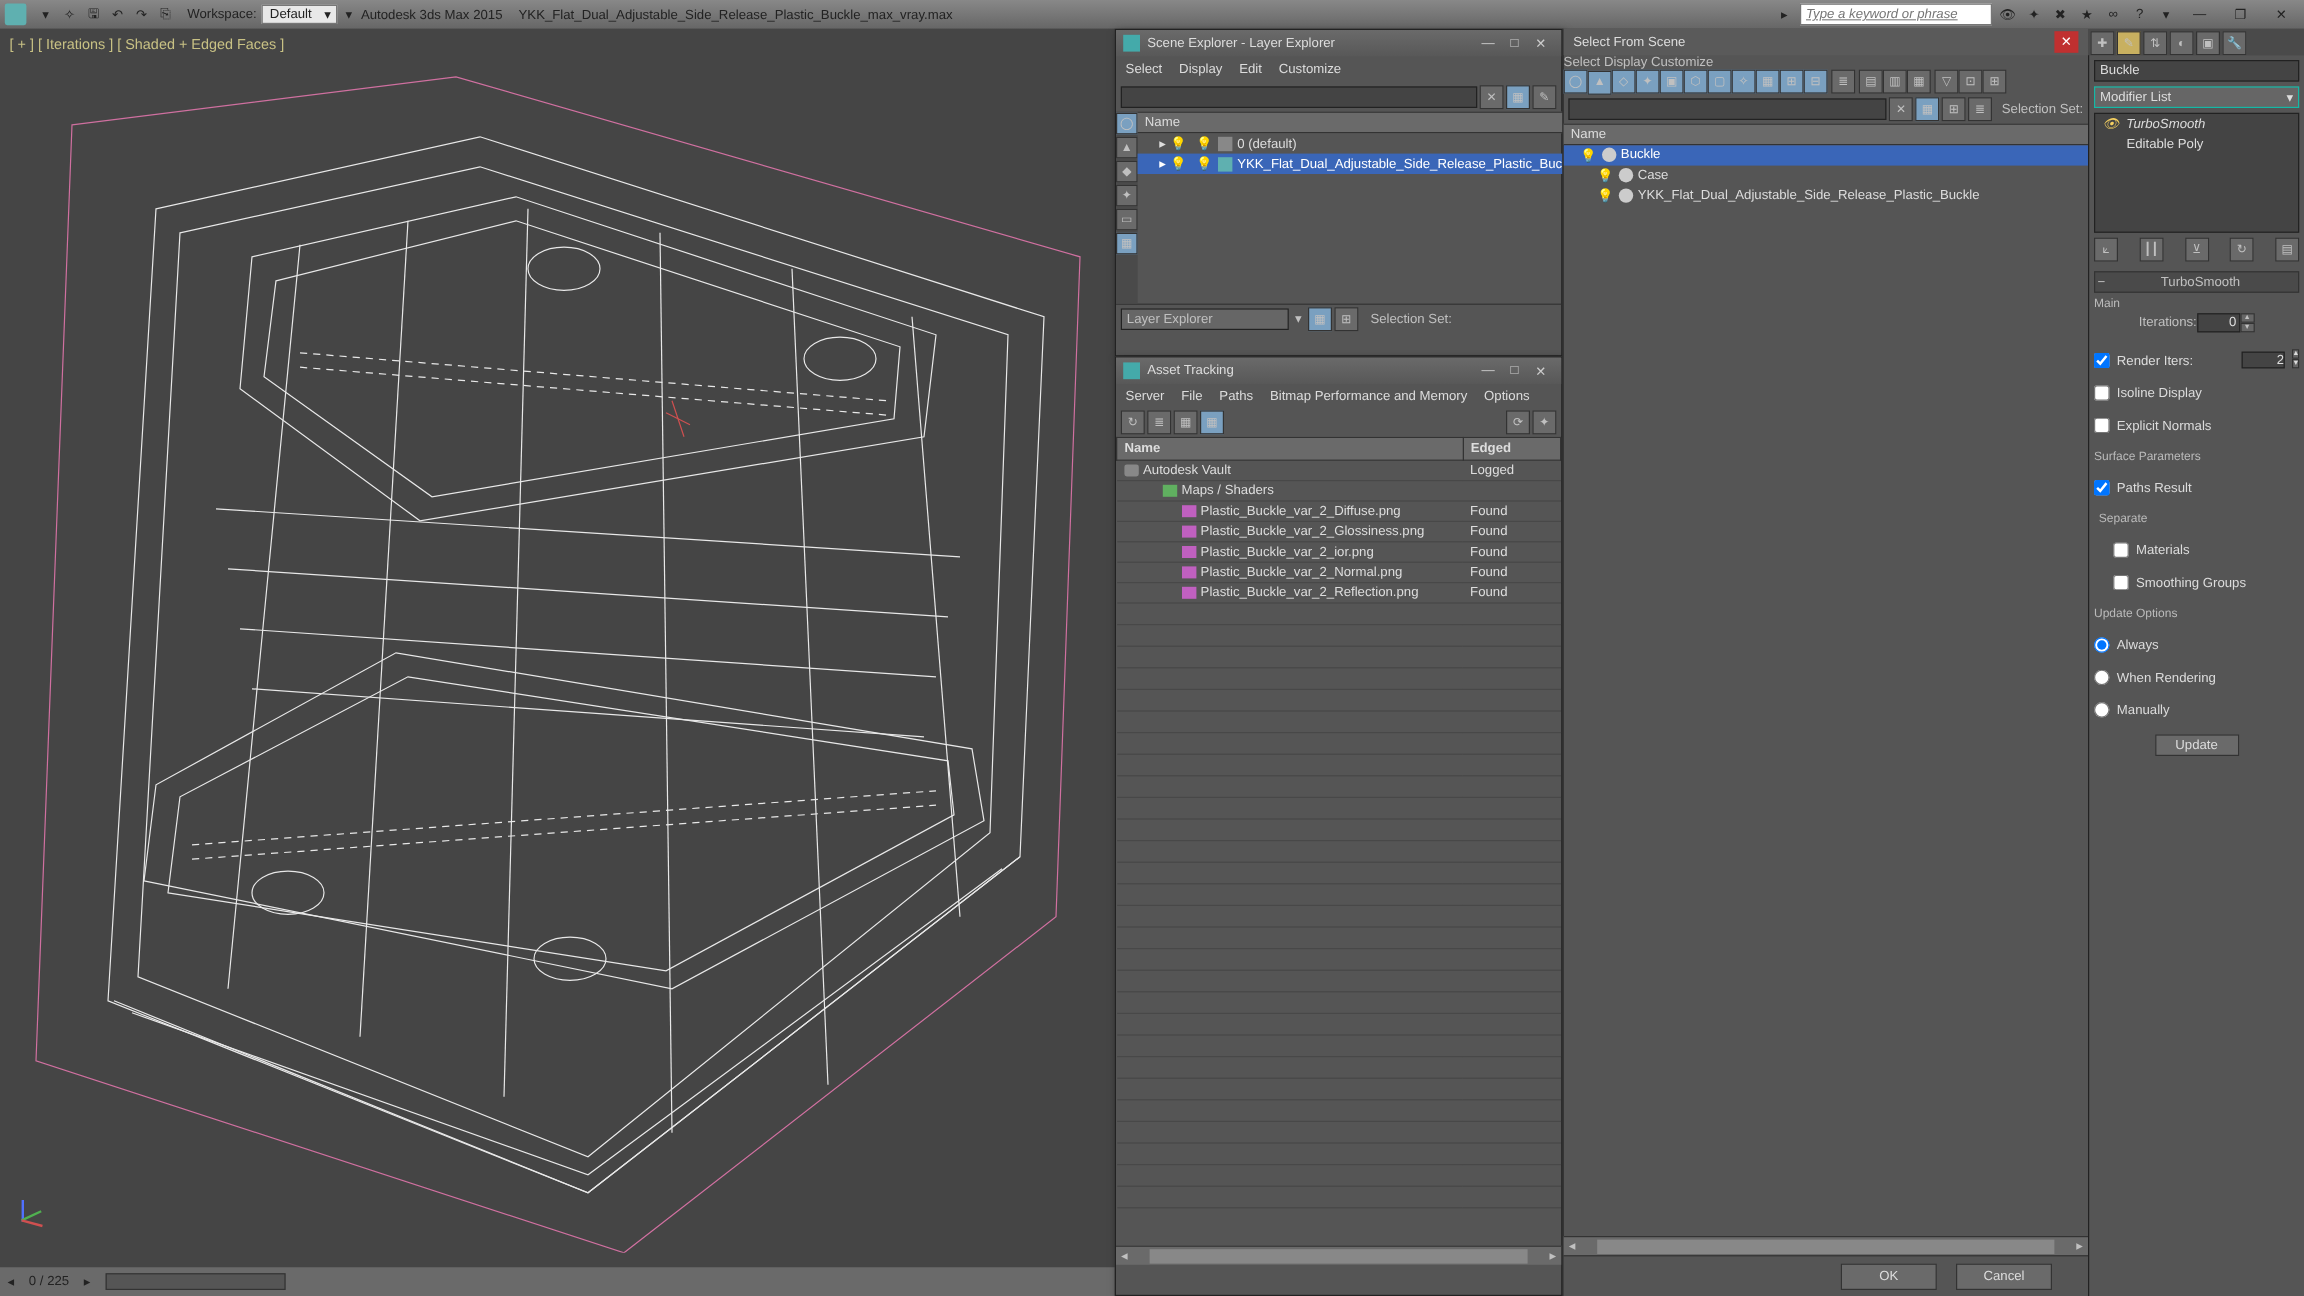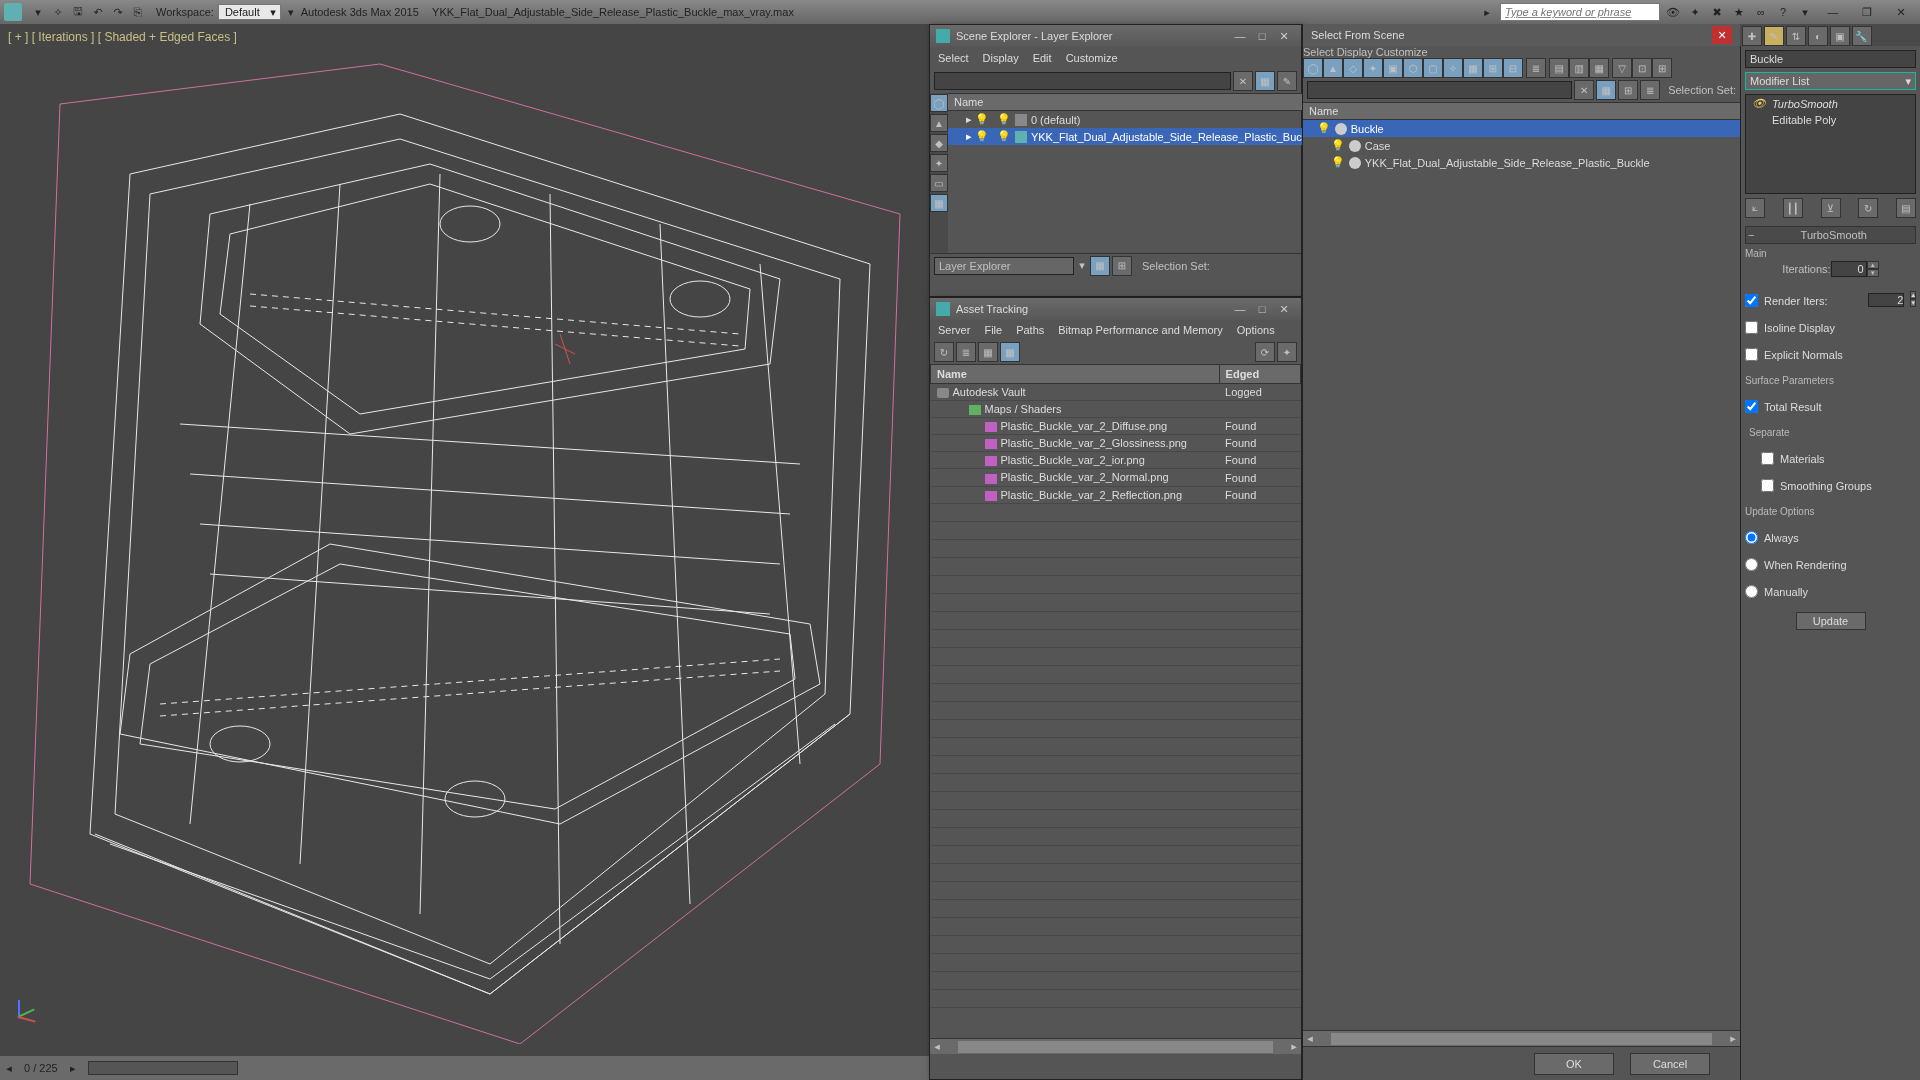--- a/index.html
+++ b/index.html
@@ -553,21 +553,21 @@
       <span>Isoline Display</span>
     </label>
   <label>
       <input type="checkbox" style="">
       <span>Explicit Normals</span>
     </label>
 
   <div class="grouptitle">Surface Parameters</div>
   <label>
       <input type="checkbox" checked="" style="">
-      <span>Total Result</span>
+      <span>Paths Result</span>
     </label>
   <div class="grouptitle" style="margin-left:4px">Separate</div>
   <label style="margin-left:16px">
       <input type="checkbox" style="">
       <span>Materials</span>
     </label>
   <label style="margin-left:16px">
       <input type="checkbox" style="">
       <span>Smoothing Groups</span>
     </label>

